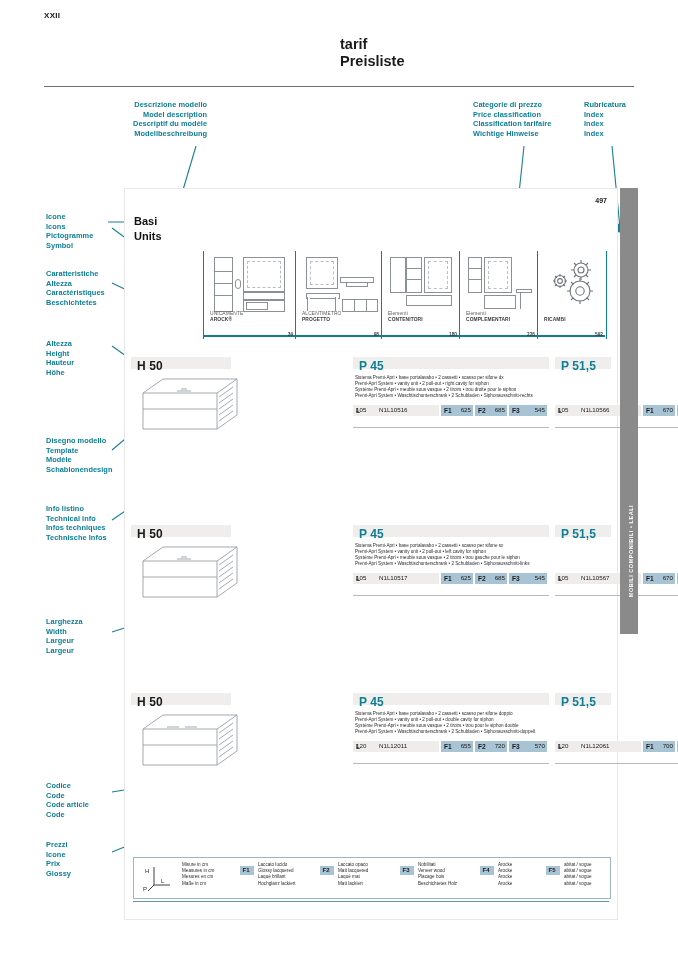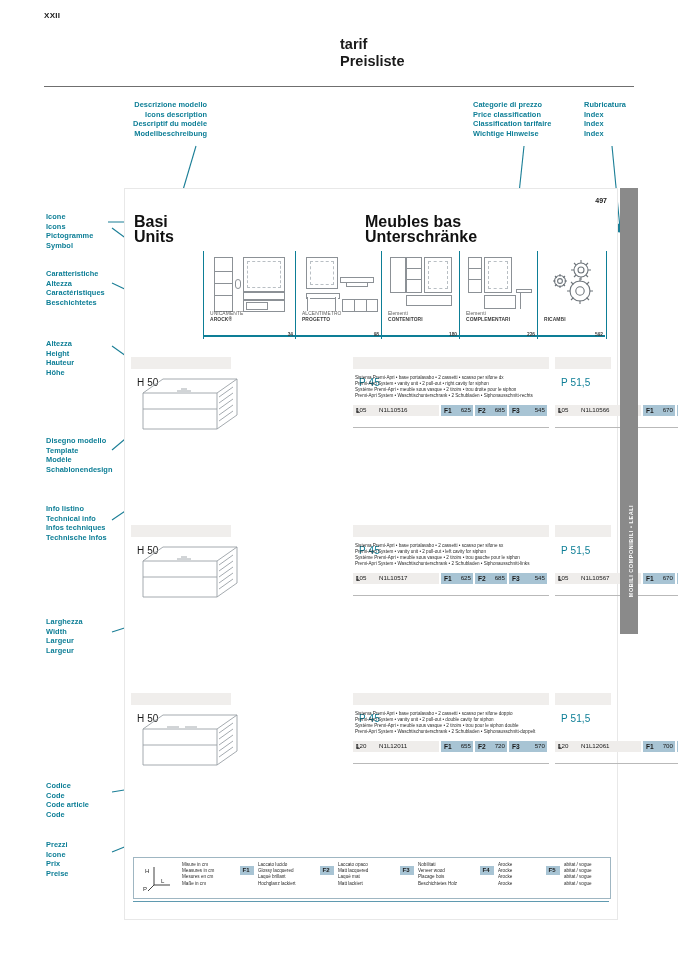--- a/index.html
+++ b/index.html
@@ -23,40 +23,40 @@
   
   .leaders{position:absolute;inset:0;pointer-events:none;}
 
   
   .content{
     position:absolute;left:124px;top:188px;width:492px;height:730px;
     background:#ffffff;border:1px solid #e8e8e8;
   }
   .pagenum{position:absolute;right:10px;top:8px;font-size:7px;font-weight:700;color:#1a1a1a;}
 
-  .sect-title{position:absolute;font-size:16px;font-weight:700;line-height:15px;color:#111;}
+  .sect-title{position:absolute;font-size:11px;font-weight:700;line-height:15px;color:#111;}
   .sect-basi{left:9px;top:25px;}
   .sect-meub{left:240px;top:25px;}
 
   
   .iconstrip{position:absolute;left:78px;top:62px;width:402px;height:88px;}
   .icol{position:absolute;top:0;height:88px;border-left:1.6px solid #0d7e96;}
   .icol .art{position:absolute;left:6px;top:4px;right:4px;height:58px;}
   .icol .lbl{position:absolute;left:6px;bottom:16px;font-size:4.9px;line-height:6.2px;color:#3a3a3a;font-weight:600;letter-spacing:.1px;}
   .icol .lbl .l1{color:#5b5b5b;font-weight:400;}
   .icol .num{position:absolute;right:3px;bottom:2px;font-size:4.8px;color:#3a3a3a;font-weight:600;}
   .strip-base{position:absolute;left:78px;top:146px;width:402px;height:1.6px;background:#0d7e96;}
   .icol-last{border-right:1.6px solid #0d7e96;}
 
   .bx{position:absolute;border:.8px solid #8c9196;background:#fff;}
 
   
   .block{position:absolute;left:0;width:492px;}
   .hbar{position:absolute;height:12px;background:#f0eeec;}
-  .hbar span{position:absolute;left:6px;top:20px;font-size:10px;font-weight:400;color:#1a1a1a;letter-spacing:.1px;}
+  .hbar span{position:absolute;left:6px;top:2px;font-size:12px;font-weight:700;color:#1a1a1a;letter-spacing:.1px;}
   .hbar.teal span{color:#0d7e96;}
   .h-left{left:6px;width:100px;}
   .h-mid{left:228px;width:196px;}
   .h-right{left:430px;width:56px;}
 
   .descr{position:absolute;left:230px;top:18px;font-size:4.6px;line-height:6.1px;color:#2b2b2b;white-space:nowrap;}
 
   .drawing{position:absolute;left:8px;top:18px;width:118px;height:62px;}
 
   
@@ -92,21 +92,21 @@
   <div class="folio">XXII</div>
 
   <div class="title-fr">
     <div class="title-line">tarif</div>
     <div class="title-line">Preisliste</div>
   </div>
   <div class="hrule"></div>
 
   <div class="callout" style="left:133px;top:100px;text-align:right;">
     <div>Descrizione modello</div>
-    <div>Icons description</div>
+    <div>Model description</div>
     <div>Descriptif du modèle</div>
     <div>Modellbeschreibung</div>
   </div>
 
   <div class="callout" style="left:473px;top:100px;">
     <div>Categorie di prezzo</div>
     <div>Price classification</div>
     <div>Classification tarifaire</div>
     <div>Wichtige Hinweise</div>
   </div>
@@ -164,21 +164,21 @@
     <div>Codice</div>
     <div>Code</div>
     <div>Code article</div>
     <div>Code</div>
   </div>
 
   <div class="callout" style="left:46px;top:840px;">
     <div>Prezzi</div>
     <div>Icone</div>
     <div>Prix</div>
-    <div>Preise</div>
+    <div>Glossy</div>
   </div>
 
   <svg class="leaders" width="678" height="959">
     <g stroke="#1a7e96" stroke-width="1.1" fill="none">
       <line x1="196" y1="146" x2="175" y2="217"></line>
       <line x1="524" y1="146" x2="498" y2="393"></line>
       <line x1="612" y1="146" x2="620" y2="228"></line>
       <line x1="108" y1="222" x2="170" y2="222"></line>
       <line x1="112" y1="228" x2="196" y2="290"></line>
       <line x1="112" y1="283" x2="196" y2="323"></line>
@@ -204,24 +204,20 @@
   </svg>
 
   <div class="content">
 
     <div class="pagenum">497</div>
 
     <div class="sect-title sect-basi">
       <div>Basi</div>
       <div>Units</div>
     </div>
-    <div class="sect-title sect-meub">
-      <div>Meubles bas</div>
-      <div>Unterschränke</div>
-    </div>
 
     <div class="strip-base"></div>
     <div class="iconstrip">
 
       <div class="icol" style="left:0;width:92px;">
         <div class="art">
           <div class="bx" style="left:4px;top:2px;width:17px;height:13px;"></div>
           <div class="bx" style="left:4px;top:16px;width:17px;height:11px;"></div>
           <div class="bx" style="left:4px;top:28px;width:17px;height:11px;"></div>
           <div class="bx" style="left:4px;top:40px;width:17px;height:15px;"></div>

